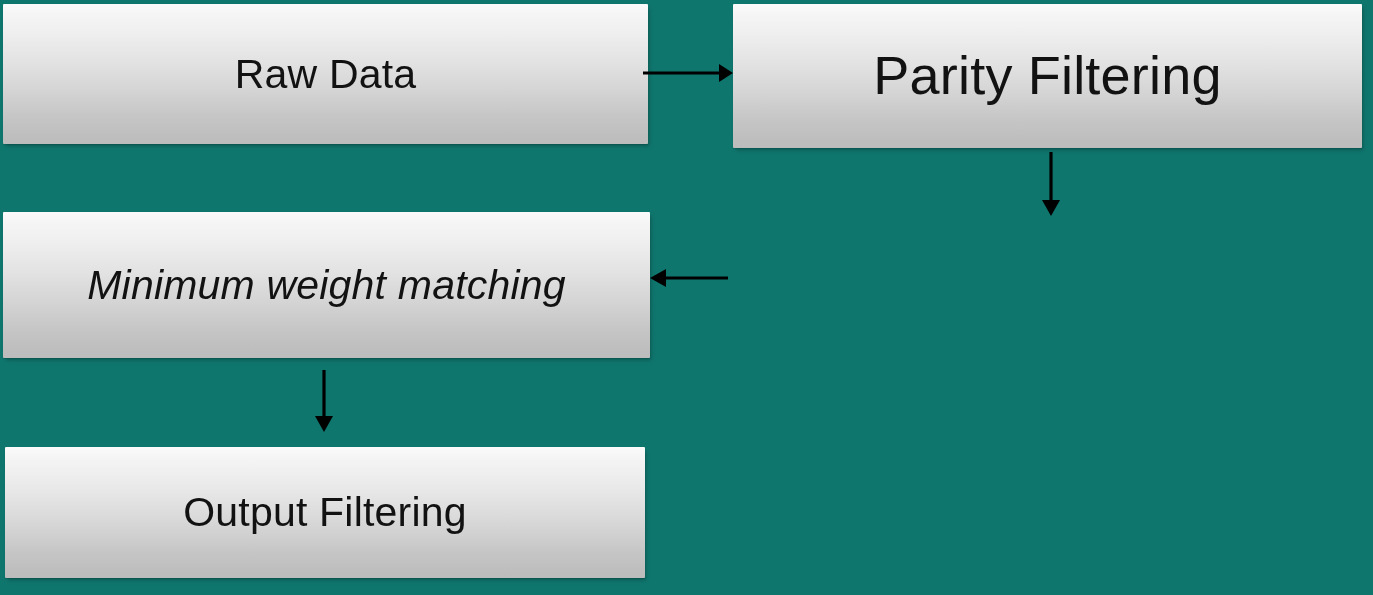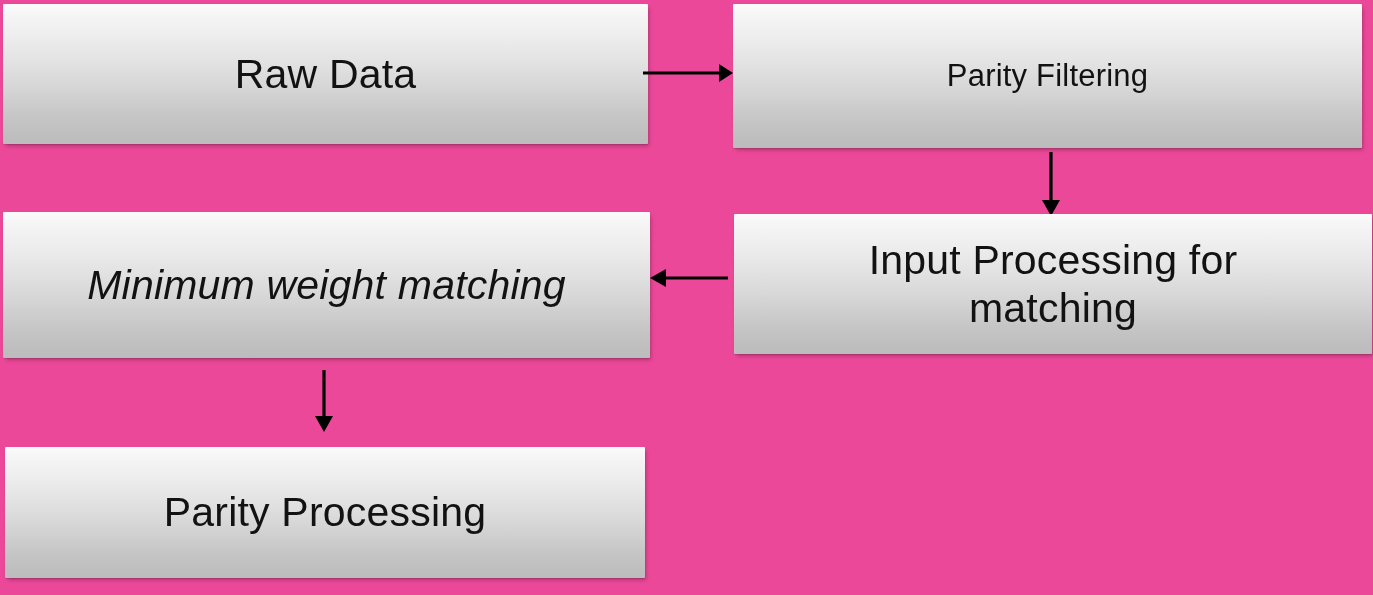--- a/index.html
+++ b/index.html
@@ -7,21 +7,21 @@
     padding: 0;
     background: #ffffff;
   }
   body {
     font-family: "Liberation Sans", sans-serif;
   }
   #canvas {
     position: relative;
     width: 1373px;
     height: 595px;
-    background: #ec4899;
+    background: #0f766e;
     overflow: hidden;
   }
 
   
   .node {
     position: absolute;
     box-sizing: border-box;
     display: flex;
     align-items: center;
     justify-content: center;
@@ -49,21 +49,21 @@
     white-space: pre-line;
   }
 
   #node-raw-data        { left: 3px;   top: 4px;   width: 645px; height: 140px; }
   #node-parity          { left: 733px; top: 4px;   width: 629px; height: 144px; }
   #node-min-weight      { left: 3px;   top: 212px; width: 647px; height: 146px; }
   #node-input-proc      { left: 734px; top: 214px; width: 638px; height: 140px; }
   #node-output-proc     { left: 5px;   top: 447px; width: 640px; height: 131px; }
 
   #node-raw-data   .node-label { font-size: 41px; }
-  #node-parity     .node-label { font-size: 31px; }
+  #node-parity     .node-label { font-size: 54px; }
   #node-min-weight .node-label { font-size: 41px; font-style: italic; }
   #node-input-proc .node-label { font-size: 41px; }
   #node-output-proc .node-label{ font-size: 41px; }
 
   
   .edge {
     position: absolute;
     overflow: visible;
   }
   .edge svg { display: block; overflow: visible; }
@@ -106,29 +106,25 @@
     <span class="node-label">Minimum weight matching</span>
   </div>
 
   <div class="edge" id="edge-input-to-min">
     <svg width="78" height="34" viewBox="0 0 78 34" aria-hidden="true">
       <line x1="78" y1="17" x2="14" y2="17"></line>
       <polygon points="16,8 16,26 0,17"></polygon>
     </svg>
   </div>
 
-  <div class="node" id="node-input-proc">
-    <span class="node-label">Input Processing for
-matching</span>
-  </div>
 
   <div class="edge" id="edge-min-to-output">
     <svg width="32" height="62" viewBox="0 0 32 62" aria-hidden="true">
       <line x1="16" y1="0" x2="16" y2="48"></line>
       <polygon points="7,46 25,46 16,62"></polygon>
     </svg>
   </div>
 
   <div class="node" id="node-output-proc">
-    <span class="node-label">Parity Processing</span>
+    <span class="node-label">Output Filtering</span>
   </div>
 
 </div>
 
 </body></html>

